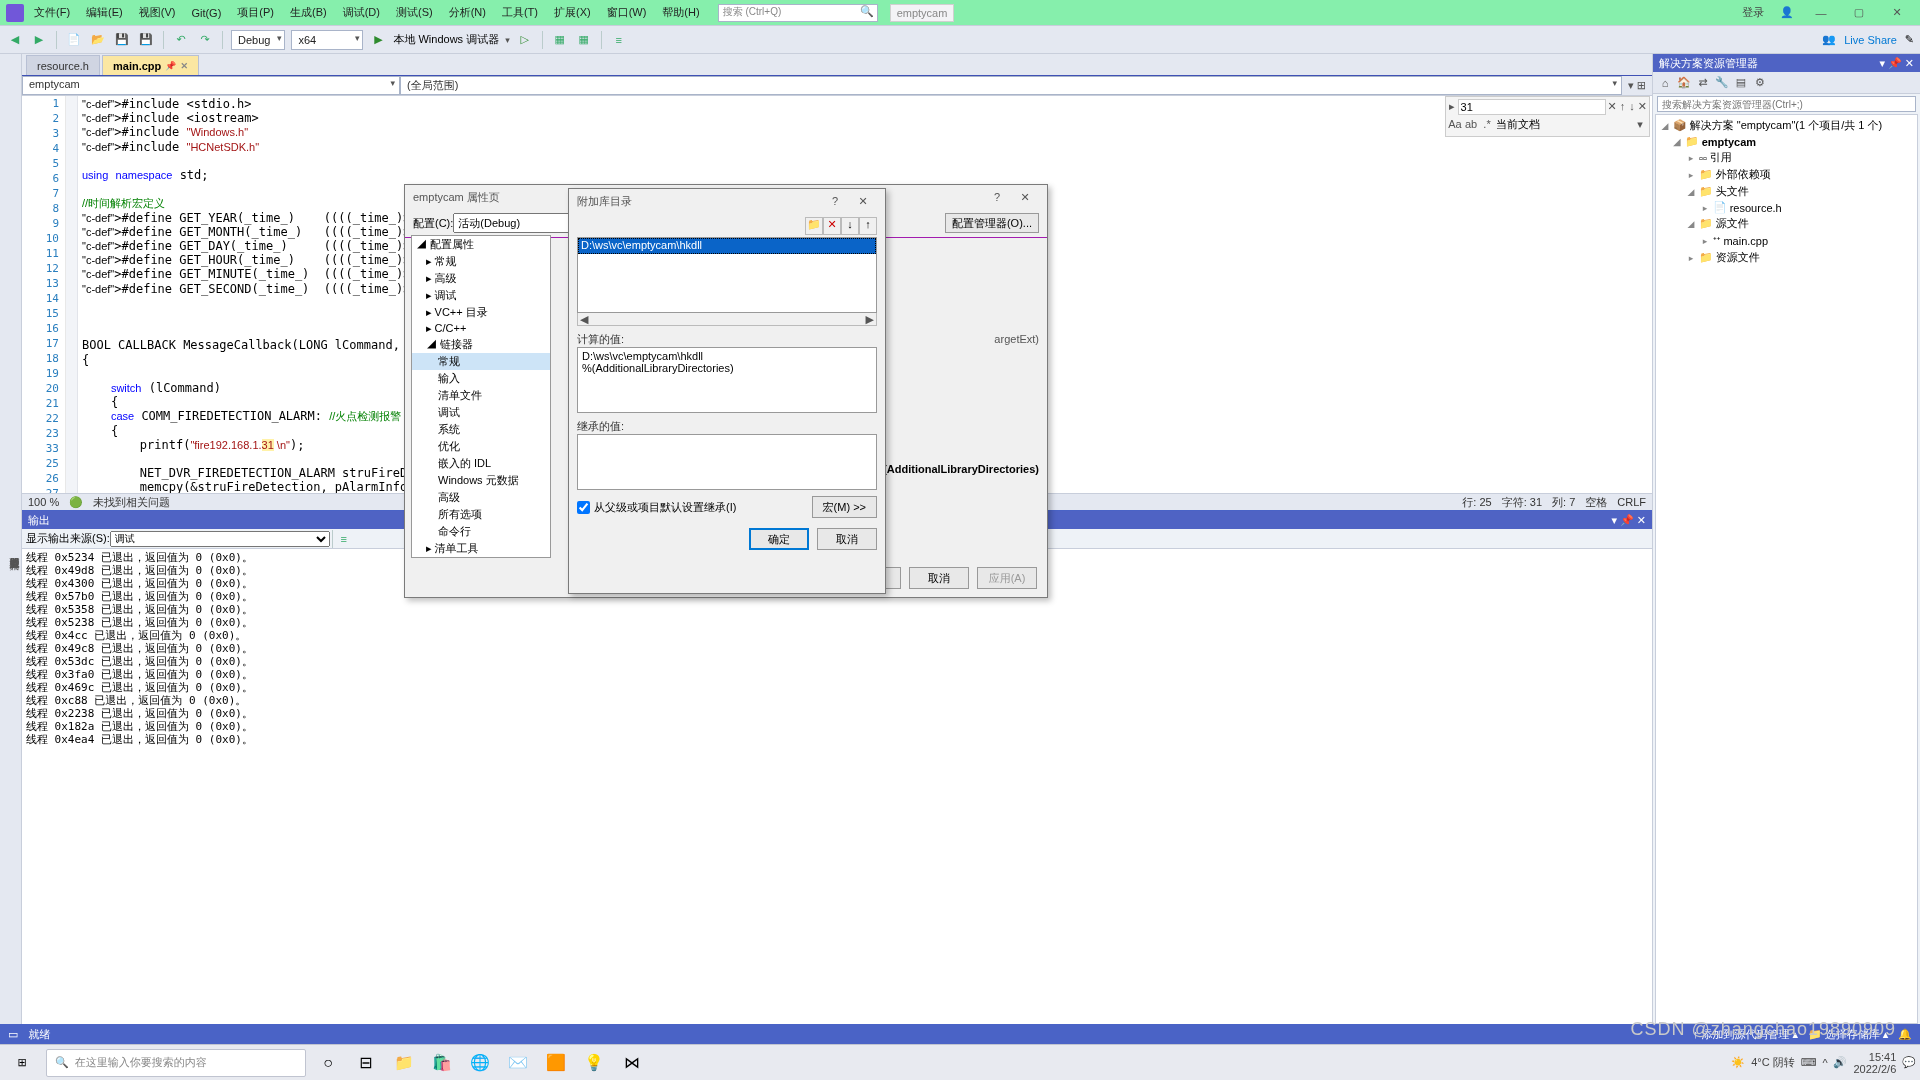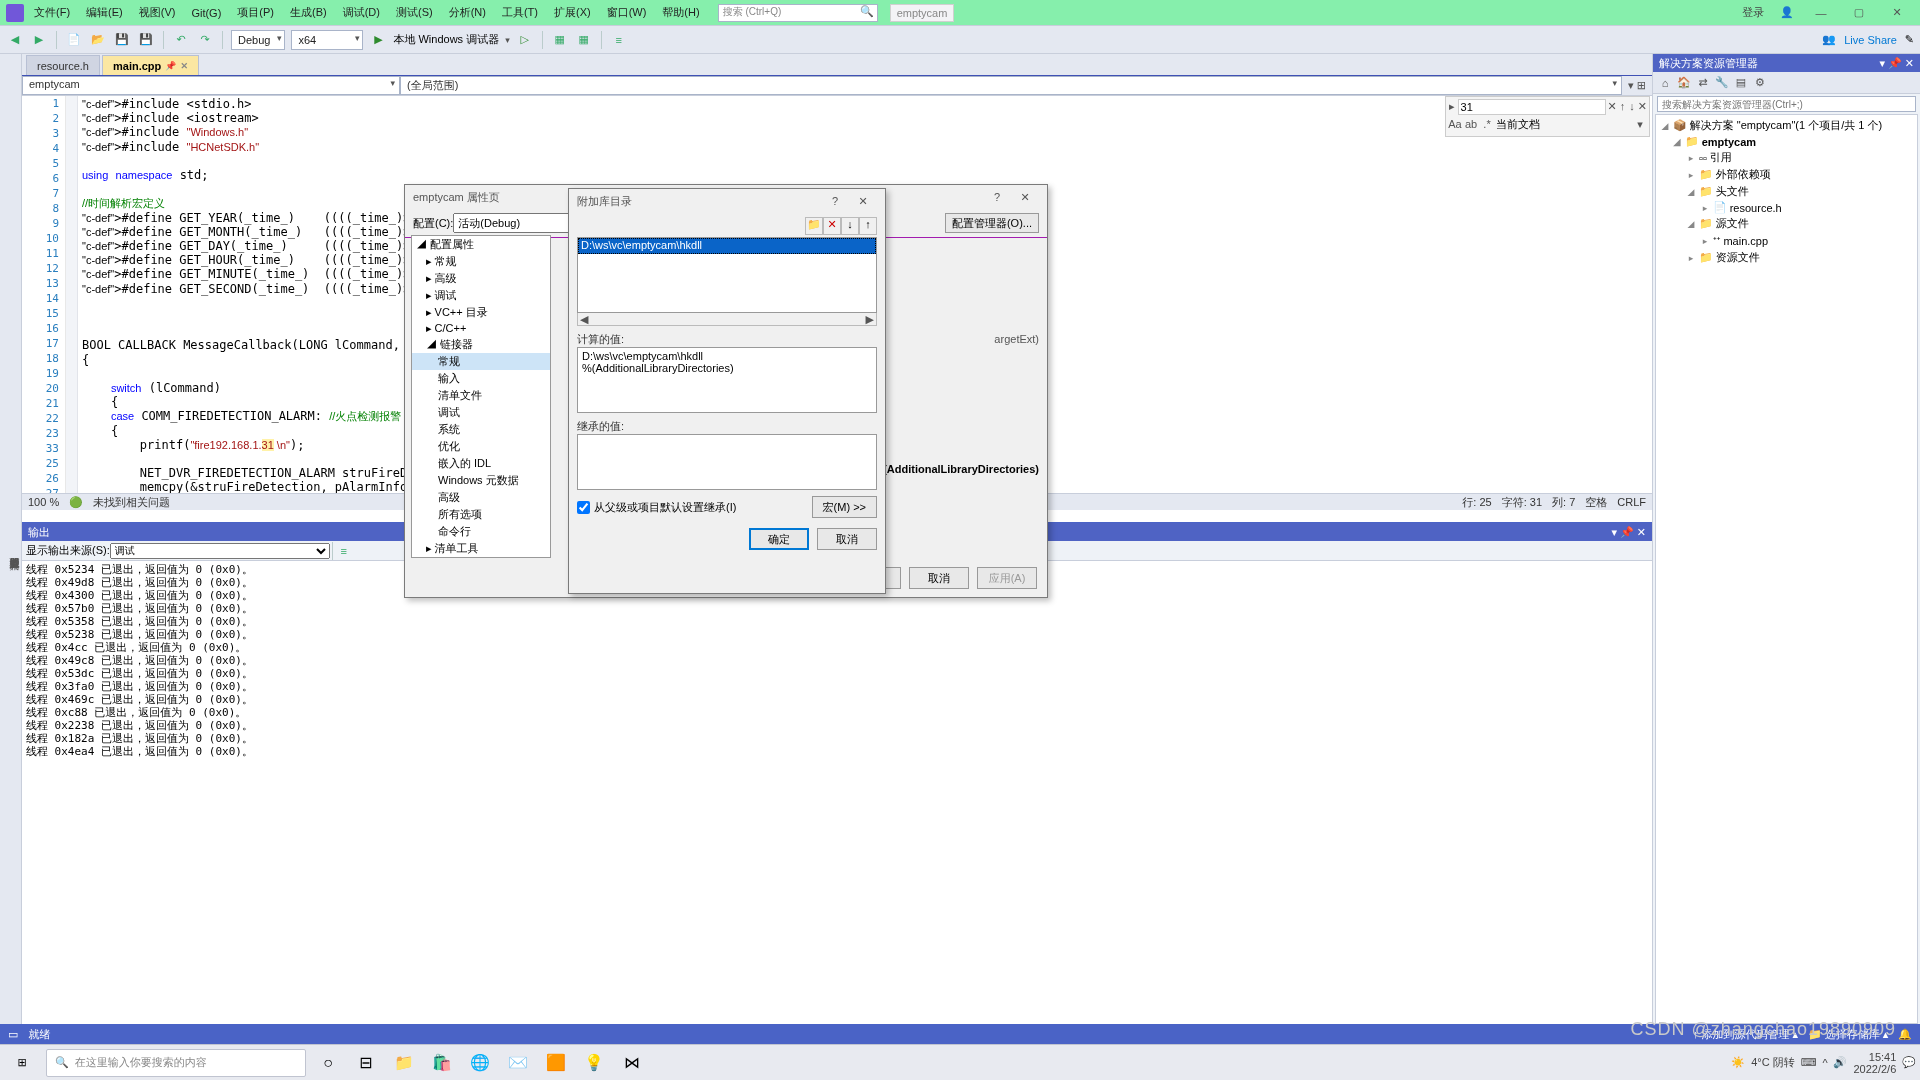--- a/index.html
+++ b/index.html
@@ -46,21 +46,21 @@
 .code-col { flex:1; padding:1px 4px; white-space:pre; font-family:Consolas,monospace; font-size:12px; line-height:14.2px; color:#000;} .code-col .c-str{color:#a31515;} .code-col .c-kw{color:#0000ff;} .code-col .c-cm{color:#008000;} .code-col .hl{background:#fff2a8;}
 .lineno-col { width:44px; background:#fff;}
 .editor-status { position:absolute; left:22px; right:268px; top:493px; height:17px; background:#e4e8f1; border-top:1px solid #c8cedb; display:flex; align-items:center; padding:0 6px; font-size:10px; color:#333; gap:10px;}
 .editor-status .grow{flex:1;}
 
 .find-bar { position:absolute; top:96px; right:270px; width:205px; background:#f4f4f4; border:1px solid #ccc; padding:2px; font-size:11px; }
 .find-row { display:flex; align-items:center; gap:2px; margin-bottom:2px;}
 .find-row input { flex:1; height:16px; border:1px solid #ccc; padding:0 2px;}
 .find-row .fb { width:14px; height:14px; text-align:center; color:#555;}
 
-.output-panel { position:absolute; left:22px; right:268px; top:522px; height:235px; background:#e4e8f1; display:flex; flex-direction:column; border-top:1px solid #4a63c6;}
+.output-panel { position:absolute; left:22px; right:268px; top:510px; height:235px; background:#e4e8f1; display:flex; flex-direction:column; border-top:1px solid #4a63c6;}
 .output-title { height:18px; background:#4f63c4; color:#fff; padding:1px 6px; font-size:11px; display:flex; align-items:center;}
 .output-title .grow{flex:1;}
 .output-tb { height:20px; display:flex; align-items:center; padding:0 4px; background:#eef2f7; border-bottom:1px solid #c8cedb;}
 .output-tb select{height:16px; font-size:10px; width:220px;}
 .output-body { flex:1; background:#fff; color:#000; font-family:Consolas,monospace; font-size:11px; line-height:13px; padding:2px 4px; overflow:hidden; white-space:pre;}
 
 .sol-panel { position:absolute; right:0; top:54px; width:268px; bottom:36px; background:#eef2f7; border-left:1px solid #c8cedb; display:flex; flex-direction:column;}
 .sol-title { height:18px; background:#4f63c4; color:#fff; padding:1px 6px; display:flex; align-items:center;}
 .sol-title .grow{flex:1;}
 .sol-tb { height:22px; display:flex; align-items:center; gap:3px; padding:0 4px; border-bottom:1px solid #c8cedb; background:#e4e8f1;}

